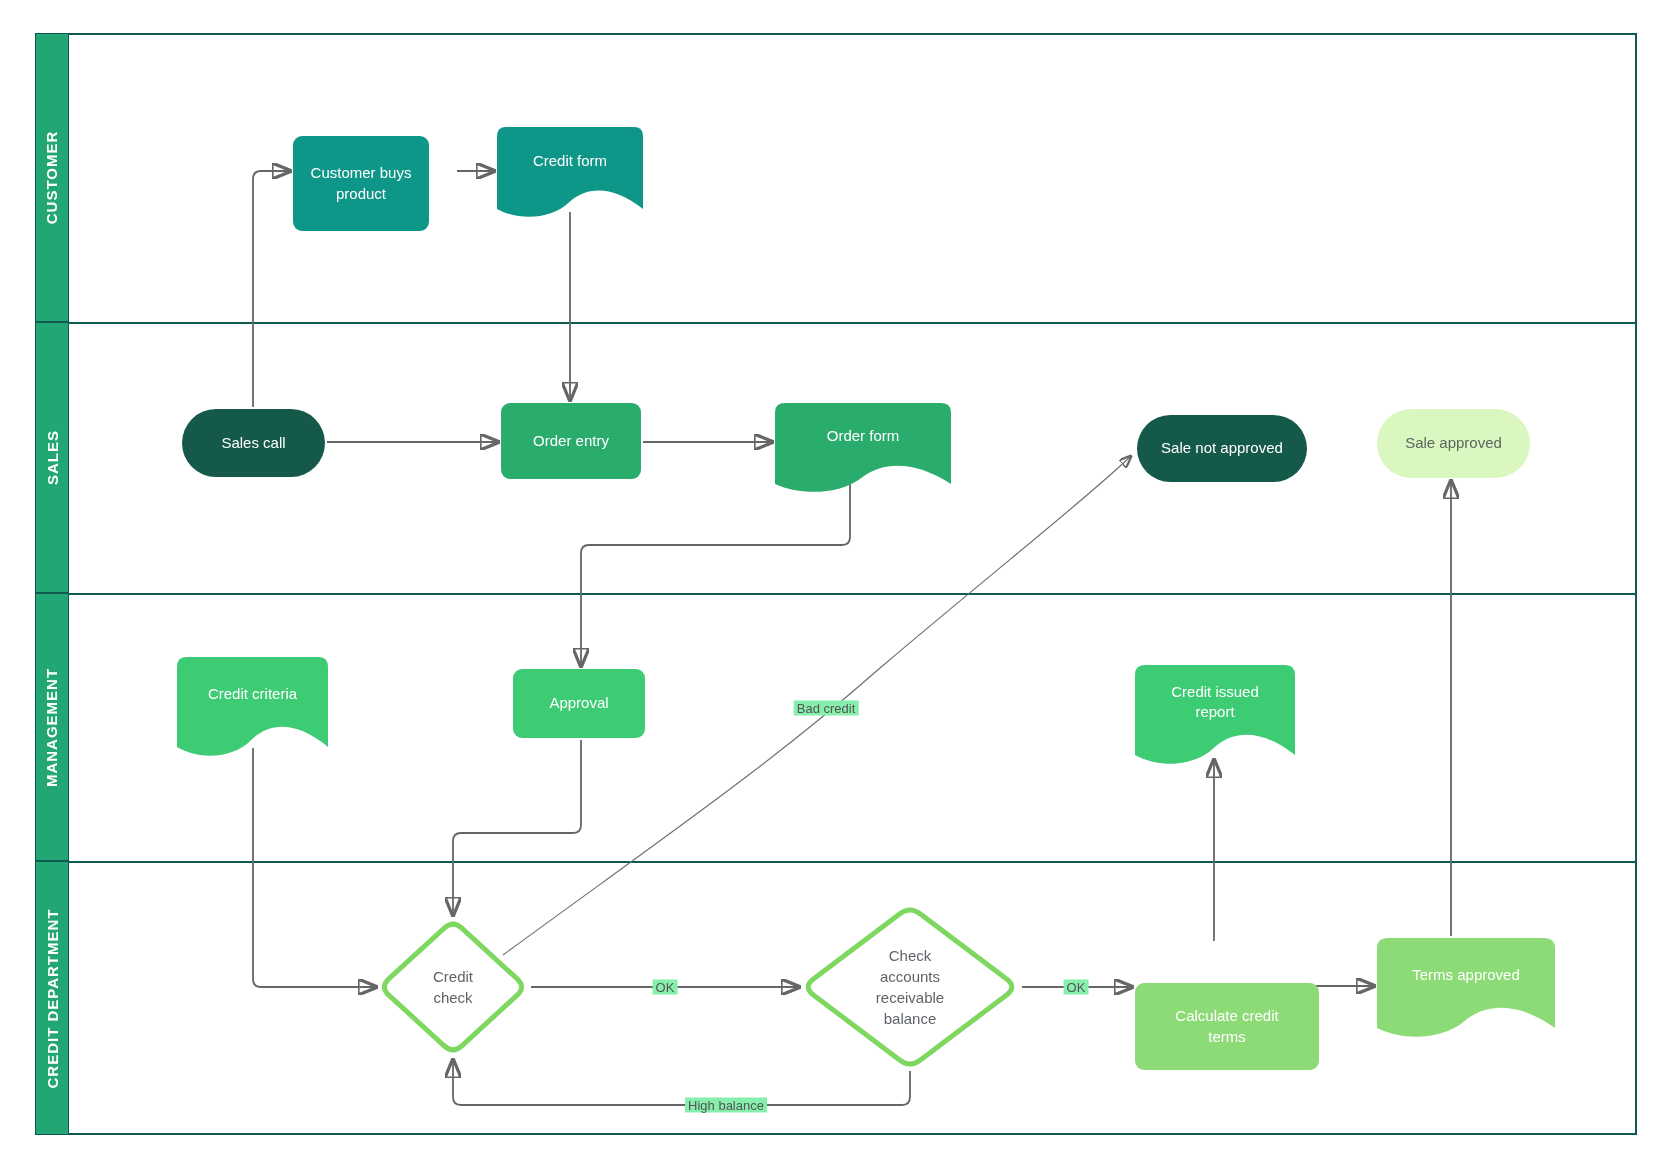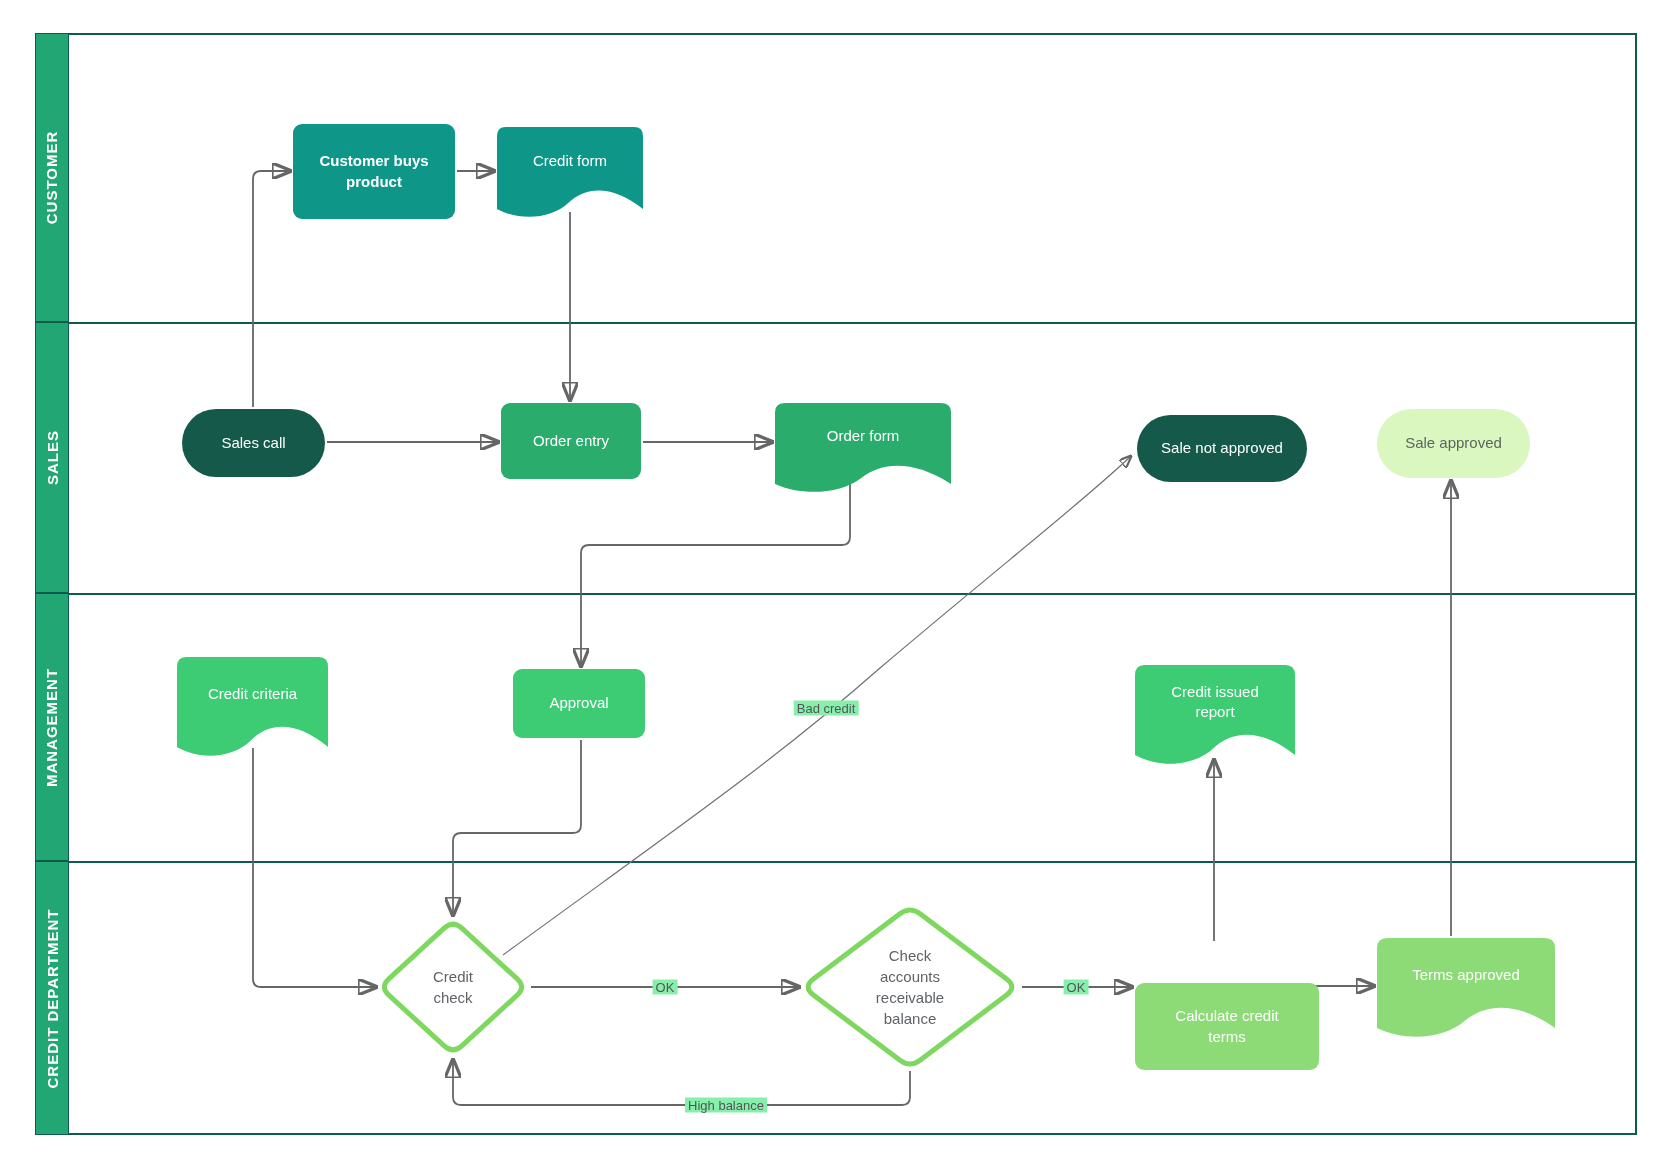--- a/index.html
+++ b/index.html
@@ -95,21 +95,21 @@
     <path d="M 1451 936 L 1451 481" marker-end="url(#arr)"></path>
     <path d="M 910 1071 L 910 1097 Q 910 1105 902 1105 L 461 1105 Q 453 1105 453 1097 L 453 1060" marker-end="url(#arr)"></path>
     <path class="thin" d="M 503 955 C 660 840 770 765 880 668 C 1005 562 1085 500 1131 456" marker-end="url(#arr)"></path>
   </svg>
 
   <div class="edge-label" style="left:665px;top:987px;">OK</div>
   <div class="edge-label" style="left:1076px;top:987px;">OK</div>
   <div class="edge-label" style="left:826px;top:708px;">Bad credit</div>
   <div class="edge-label" style="left:678px;top:1105px;margin-left:48px;">High balance</div>
 
-  <div class="node rect teal" style="left:293px;top:124px;width:162px;height:95px;font-weight:bold;">
+  <div class="node rect teal" style="left:293px;top:136px;width:136px;height:95px;">
     <span class="lblw" style="width:112px;">Customer buys product</span>
   </div>
   <div class="node docshape" style="left:497px;top:127px;width:146px;height:91px;">
     <svg viewBox="0 0 100 60" preserveAspectRatio="none">
       <path d="M6 0 H94 Q100 0 100 6 V54 C79 38 61 39 49 50 C37 61 15 62 0 54 V6 Q0 0 6 0 Z" fill="#0e9789"></path>
     </svg>
     <div class="lbl">Credit form</div>
   </div>
 
   <div class="node pill dark" style="left:182px;top:409px;width:143px;height:68px;">

